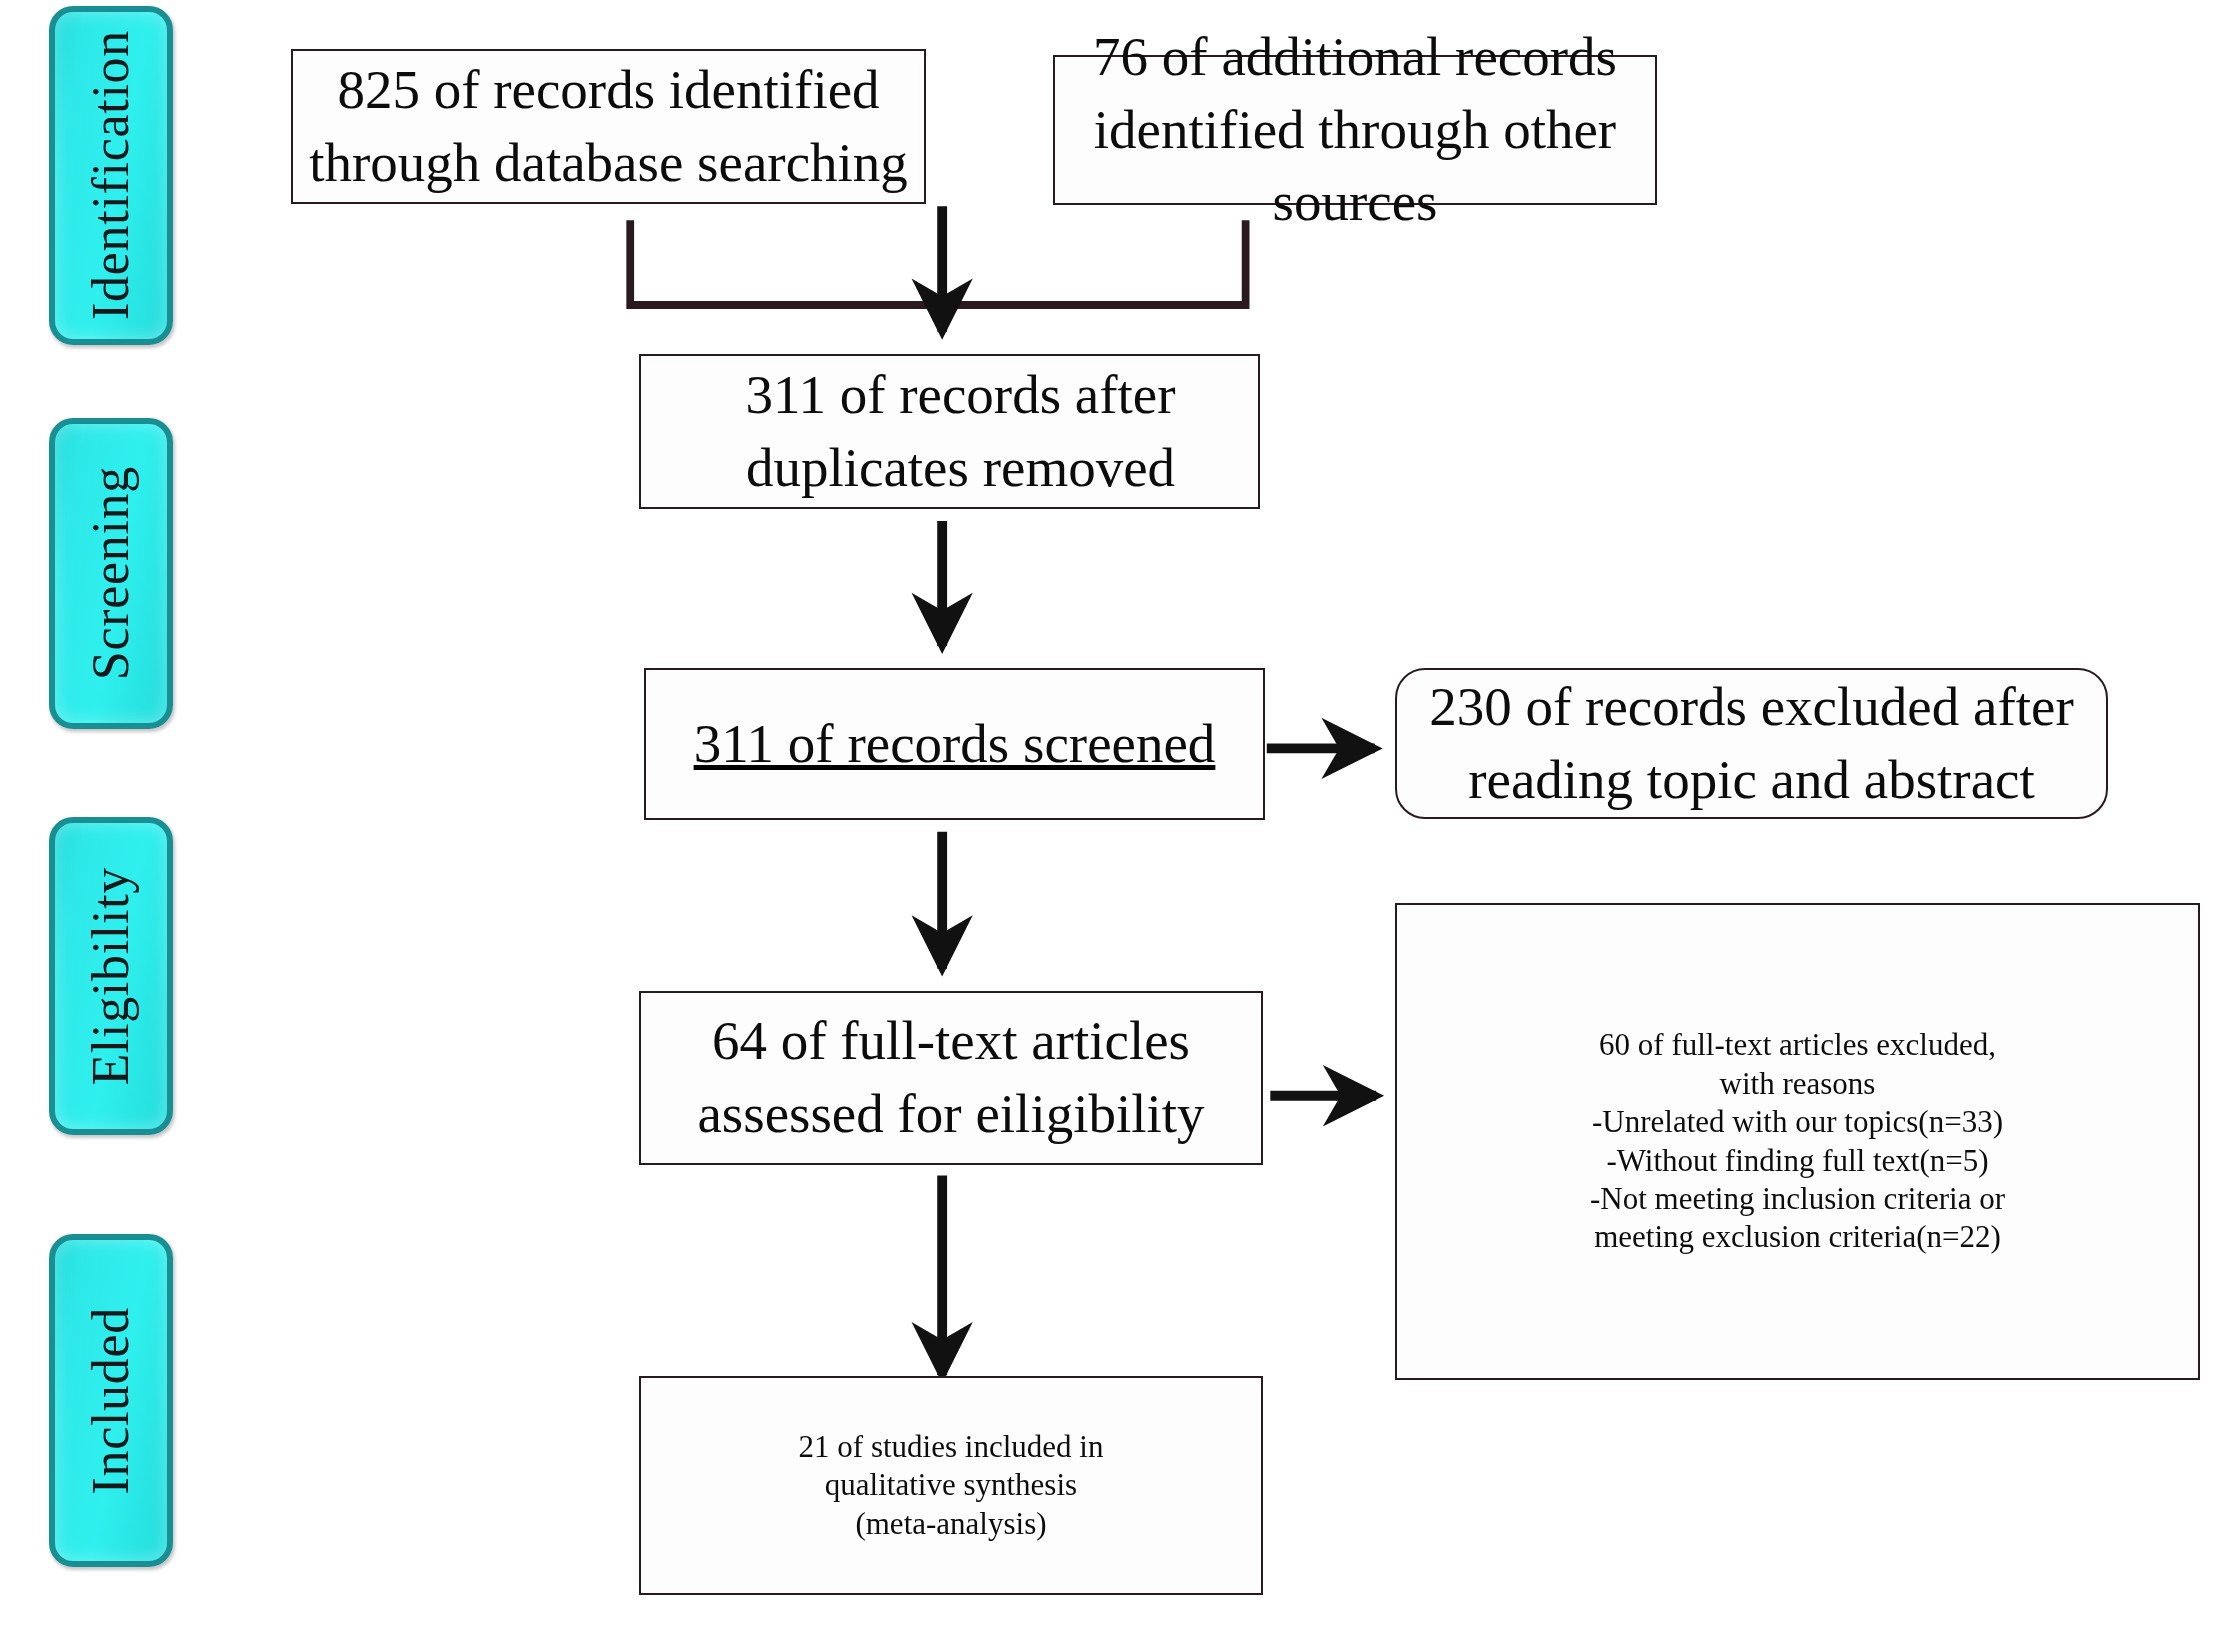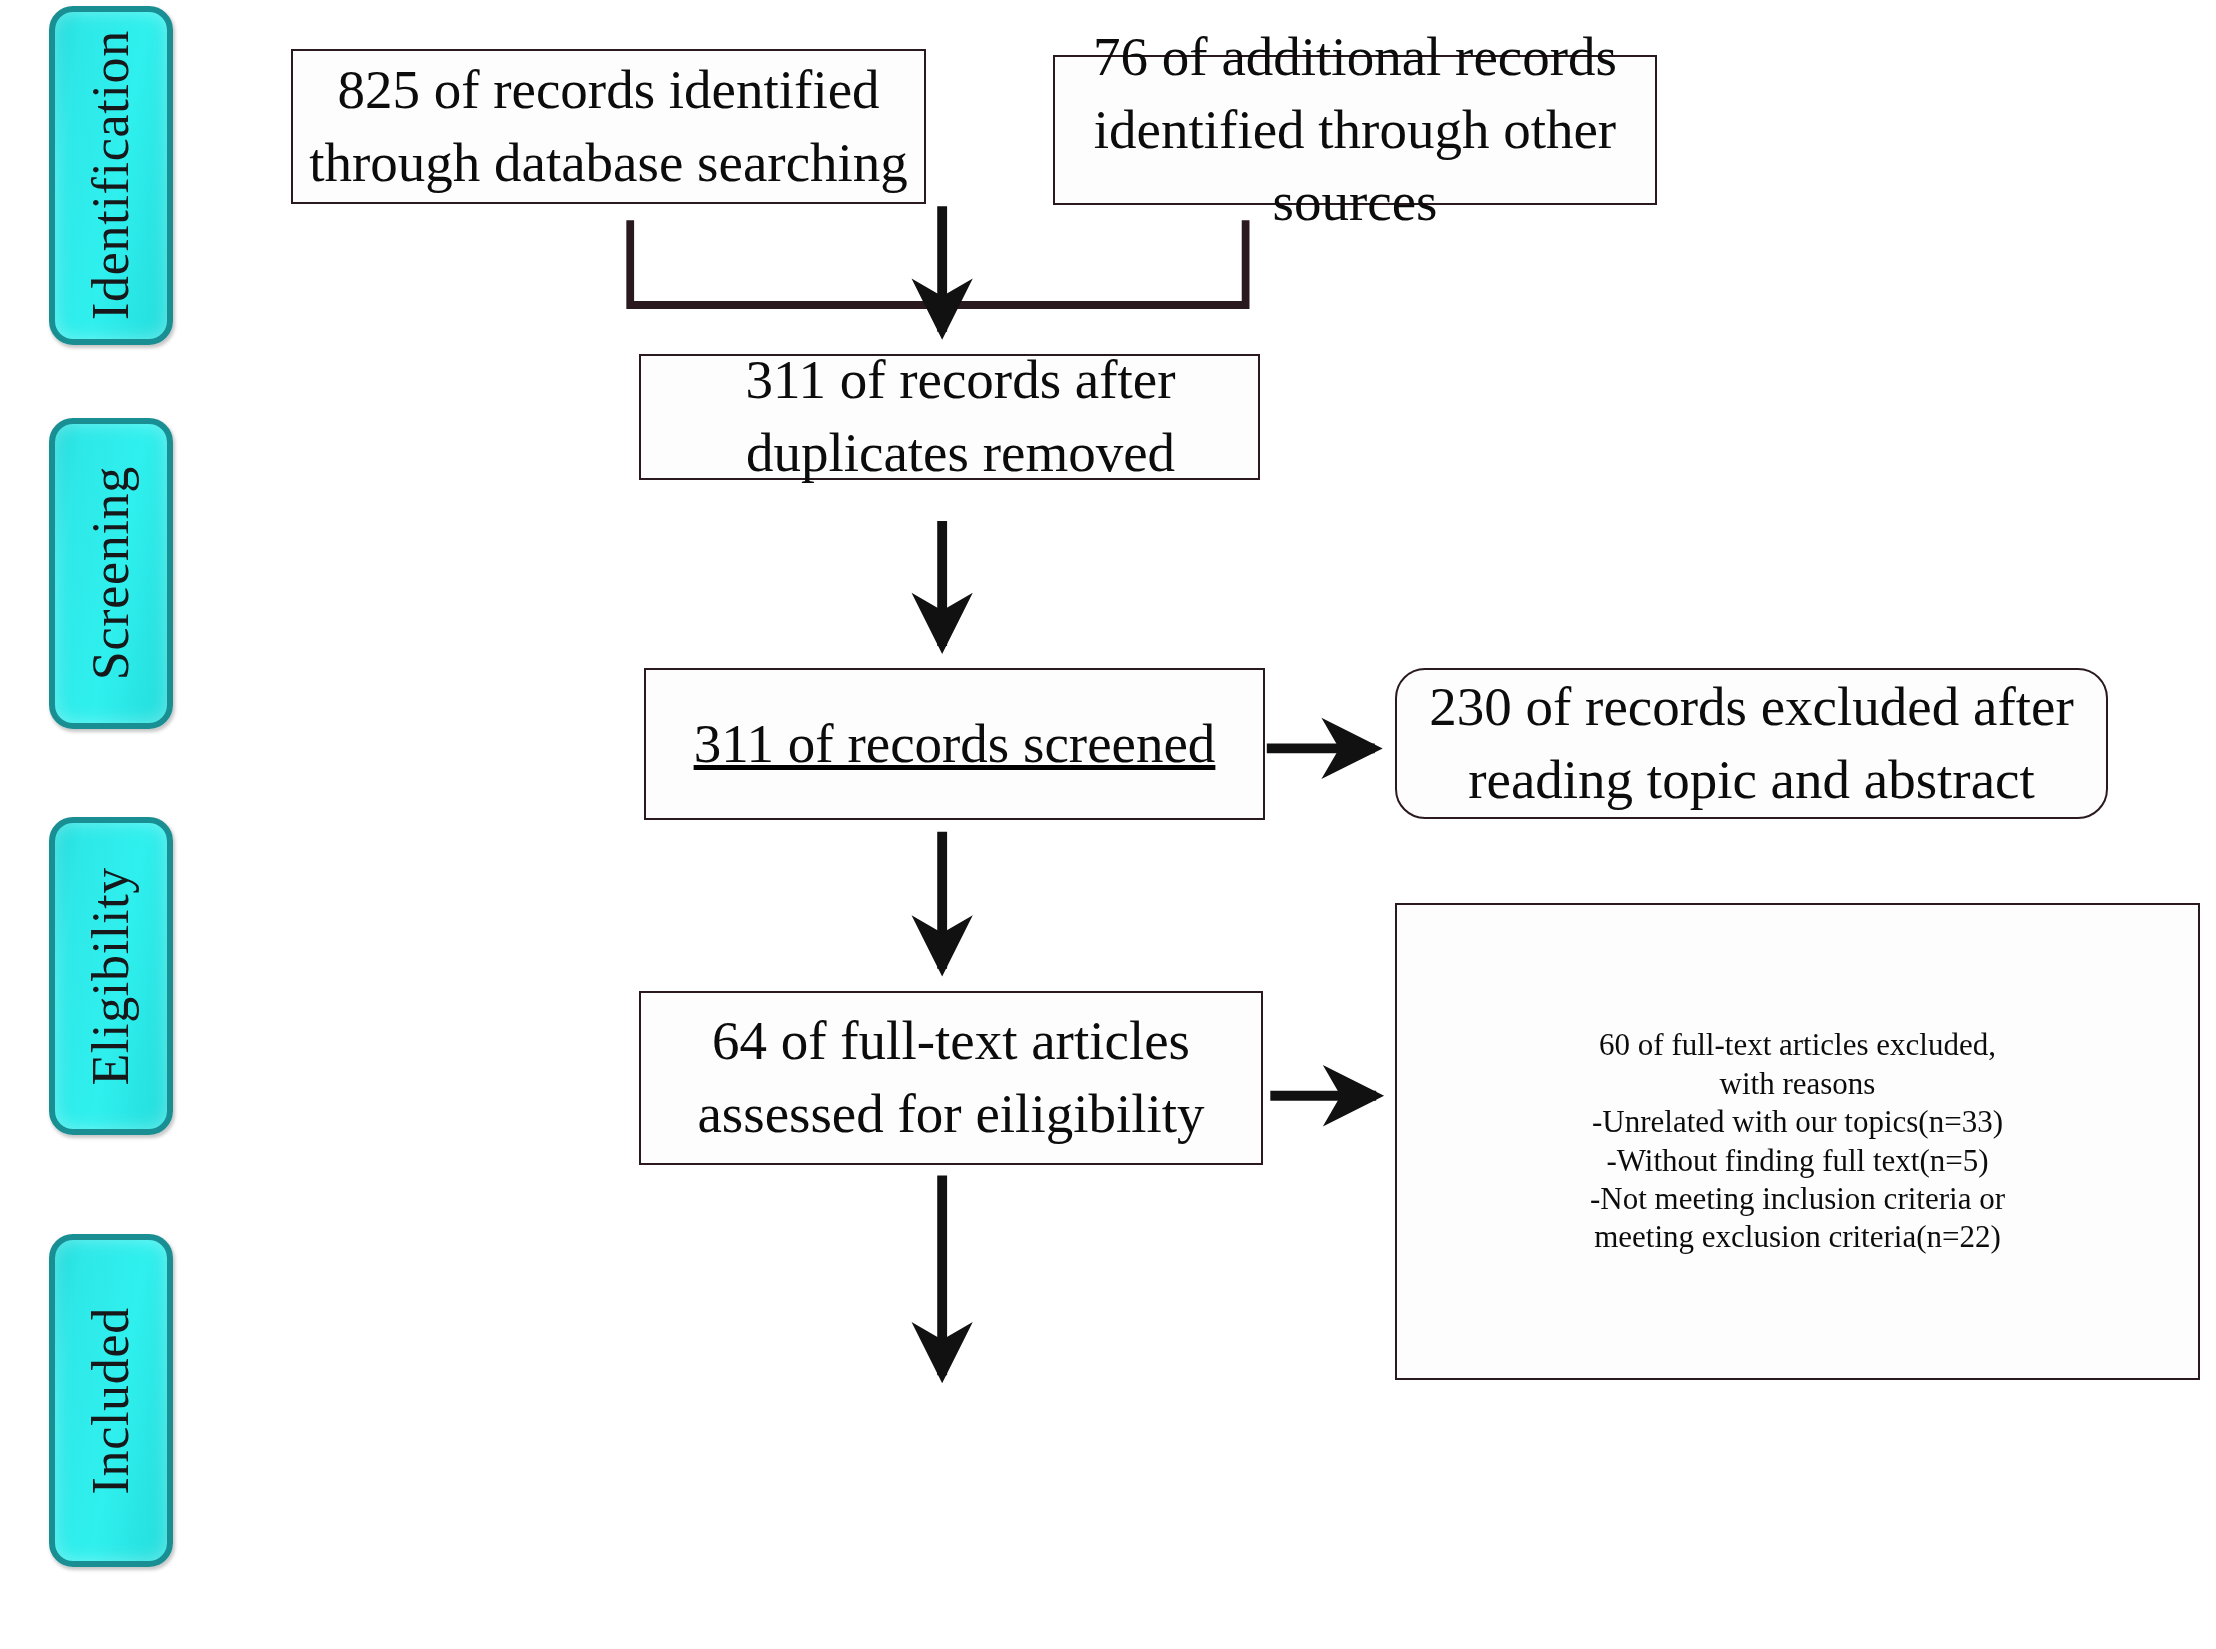--- a/index.html
+++ b/index.html
@@ -128,21 +128,21 @@
   <div class="flow-box" style="left:291px; top:49px; width:635px; height:155px;">
     <span class="box-text">825 of records identified
 through database searching</span>
   </div>
 
   <div class="flow-box" style="left:1053px; top:55px; width:604px; height:150px;">
     <span class="box-text">76 of additional records
 identified through other sources</span>
   </div>
 
-  <div class="flow-box" style="left:639px; top:354px; width:621px; height:126px;padding-left:32px;">
+  <div class="flow-box" style="left:639px; top:354px; width:621px; height:155px;padding-left:32px;">
     <span class="box-text">311 of records after
 duplicates removed</span>
   </div>
 
   <div class="flow-box" style="left:644px; top:668px; width:621px; height:152px;text-decoration:underline;">
     <span class="box-text">311 of records screened</span>
   </div>
 
   <div class="flow-box" style="left:1395px; top:668px; width:713px; height:151px;border-radius:30px;">
     <span class="box-text">230 of records excluded after
@@ -156,15 +156,20 @@
 
   <div class="flow-box tight" style="left:1395px; top:903px; width:805px; height:477px;">
     <span class="box-text">60 of full-text articles excluded,
 with reasons
 -Unrelated with our topics(n=33)
 -Without finding full text(n=5)
 -Not meeting inclusion criteria or
 meeting exclusion criteria(n=22)</span>
   </div>
 
+  <div class="flow-box tight" style="left:639px; top:1376px; width:624px; height:219px;">
+    <span class="box-text">21 of studies included in
+qualitative synthesis
+(meta-analysis)</span>
+  </div>
 
 </div>
 
 
 </body></html>

